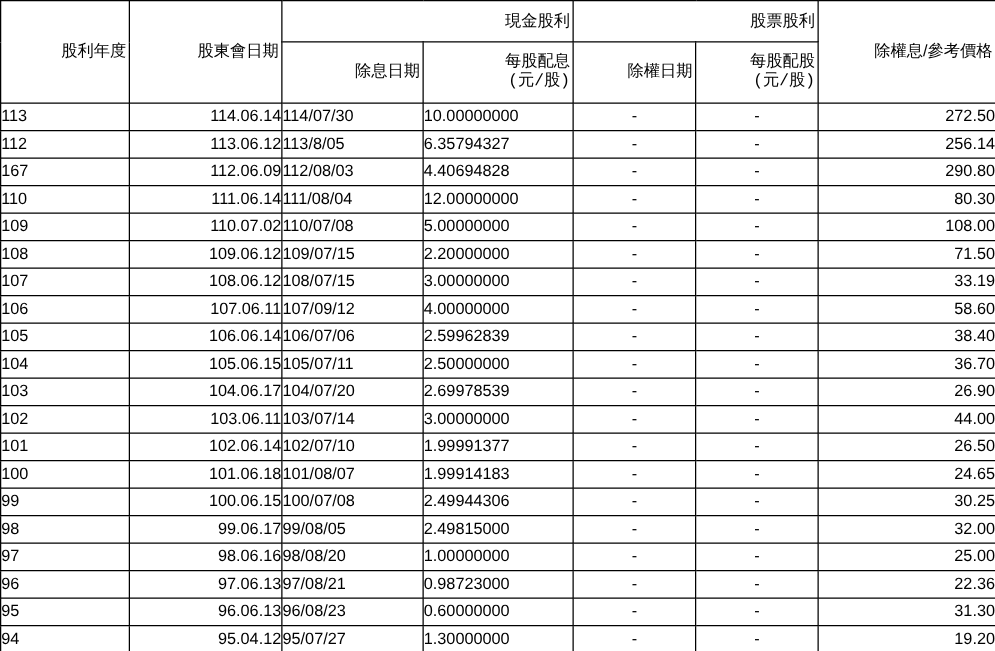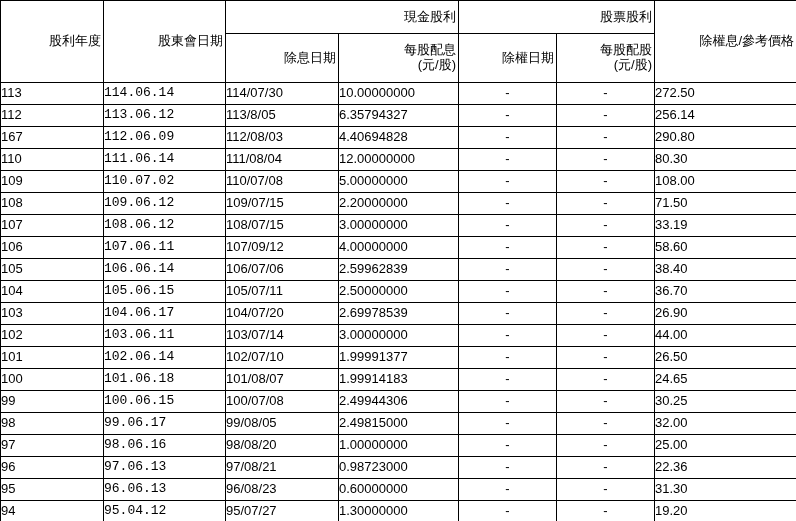--- a/index.html
+++ b/index.html
@@ -29,32 +29,33 @@
   #dividend-table thead th {
     text-align: right;
     vertical-align: middle;
     padding: 3px 2px;
   }
   .grp-head {
     height: 26px;
   }
   .sub-head {
     height: 42px;
+    font-family: Liberation Mono, monospace;
   }
   #dividend-table tbody td {
     height: 21px;
     vertical-align: middle;
   }
   .c-year   { text-align: left; }
-  .c-meeting{ text-align: left; font-family: Liberation Mono, monospace; }
+  .c-meeting{ text-align: right; }
   .c-exdiv  { text-align: left; }
   .c-cash   { text-align: left; padding-right: 14px; }
   .c-exstk  { text-align: center; }
   .c-stock  { text-align: center; }
-  .c-price  { text-align: left; padding-right: 14px; }
+  .c-price  { text-align: right; padding-right: 14px; }
   .two-line { display: block; }
   .unit-line { display: block; }
 </style>
 </head>
 <body>
 
 <table id="dividend-table">
   <colgroup>
     <col style="width:103px">
     <col style="width:122px">

